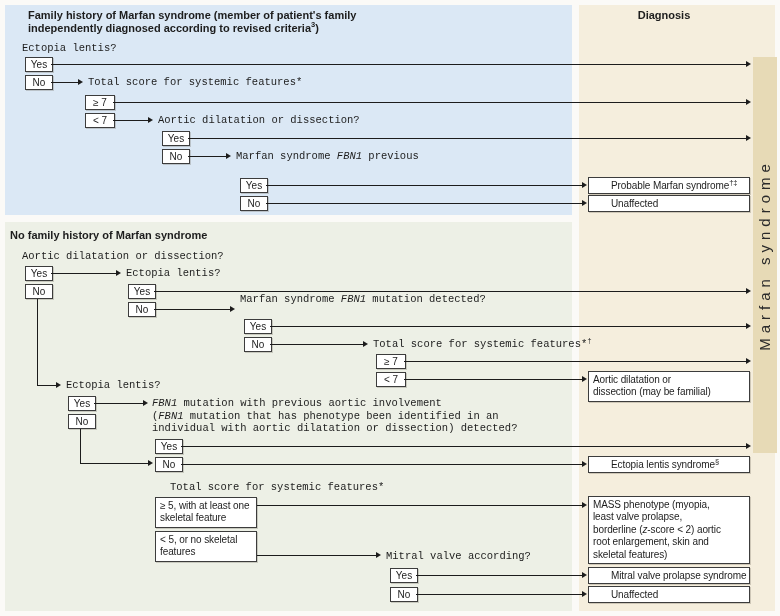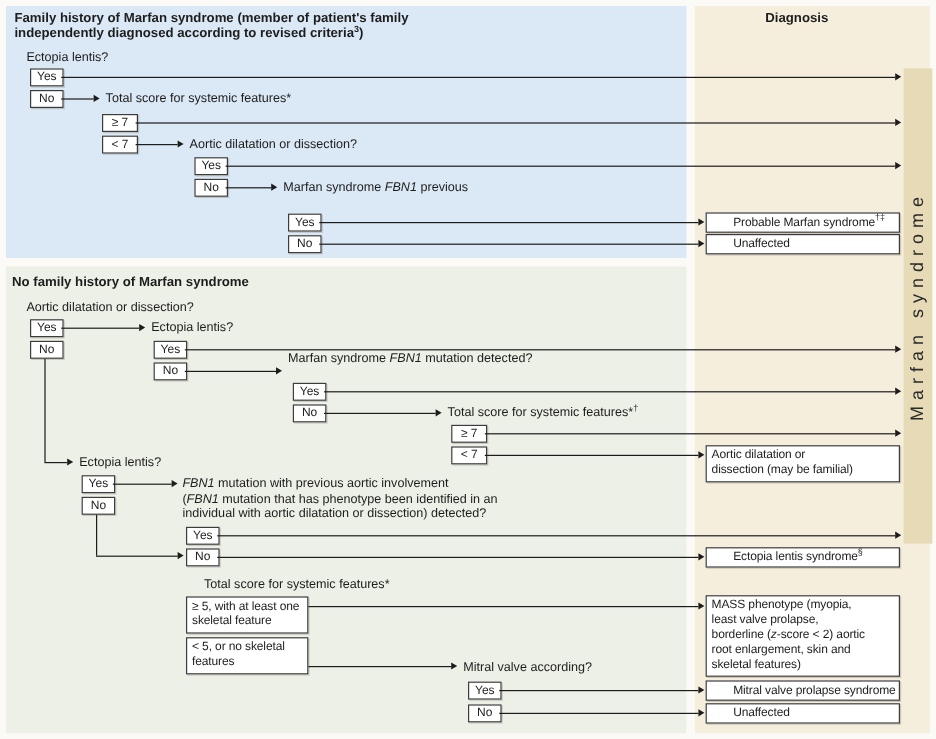--- a/index.html
+++ b/index.html
@@ -6,21 +6,21 @@
   .stage{position:relative;width:780px;height:616px;background:#fbfaf7;overflow:hidden;
          font-family:"Liberation Sans",sans-serif;color:#1d1d1d;}
   .panel{position:absolute;}
   .panel-blue{left:5px;top:5px;width:567px;height:210px;background:#dbe8f5;}
   .panel-green{left:5px;top:222px;width:567px;height:389px;background:#edf0e6;}
   .col-beige{left:579px;top:5px;width:196px;height:606px;background:#f5eedd;}
   .band{left:753px;top:57px;width:24px;height:396px;background:#e7dab6;}
   .band span{position:absolute;left:50%;top:50%;width:396px;height:24px;
              transform:translate(-50%,-50%) rotate(-90deg);text-align:center;
              line-height:24px;font-size:15px;letter-spacing:5px;color:#2a2a2a;white-space:nowrap;}
-  .lbl{position:absolute;font-size:10.5px;line-height:12.5px;white-space:nowrap;color:#1d1d1d;}
+  .lbl{position:absolute;font-size:10.5px;line-height:12.5px;white-space:nowrap;color:#1d1d1d;font-family:Liberation Mono, monospace;}
   .opt{position:absolute;box-sizing:content-box;border:1px solid #3c3c3c;background:#fff;
        font-size:10px;line-height:13px;height:13px;text-align:center;
        box-shadow:1px 1px 0 rgba(90,85,70,.25);}
   .outbox{position:absolute;box-sizing:border-box;border:1px solid #3c3c3c;background:#fff;
        font-size:10px;letter-spacing:-0.1px;line-height:13px;padding:1px 22px;width:162px;
        white-space:nowrap;box-shadow:1px 1px 0 rgba(90,85,70,.25);}
   .outbox.multi{line-height:12.4px;padding:2px 4px;white-space:normal;}
   .hline{position:absolute;height:1px;background:#1c1c1c;}
   .vline{position:absolute;width:1px;background:#1c1c1c;}
   .arr{position:absolute;width:0;height:0;border-top:3px solid transparent;
@@ -36,21 +36,21 @@
 
   <div class="panel panel-blue"></div>
   <div class="panel panel-green"></div>
   <div class="panel col-beige"></div>
   <div class="panel band">
     <span>Marfan syndrome</span>
   </div>
 
   <div class="hdr" style="left:579px;top:9px;width:170px;text-align:center;">Diagnosis</div>
 
-  <div class="hdr" style="left:12px;top:9px;line-height:13px;">
+  <div class="hdr" style="left:28px;top:9px;line-height:13px;">
     <div><span>Family history of Marfan syndrome (member of patient's family</span></div>
     <div><span>independently diagnosed according to revised criteria</span><sup>3</sup><span>)</span></div>
   </div>
 
   <div class="lbl" style="left:22px;top:42px;">Ectopia lentis?</div>
   <div class="opt" style="left:25px;top:57px;width:26px;">Yes</div>
   <div class="opt" style="left:25px;top:75px;width:26px;">No</div>
   <div class="lbl" style="left:88px;top:76px;">Total score for systemic features*</div>
   <div class="opt" style="left:85px;top:95px;width:28px;">≥ 7</div>
   <div class="opt" style="left:85px;top:113px;width:28px;">&lt; 7</div>

